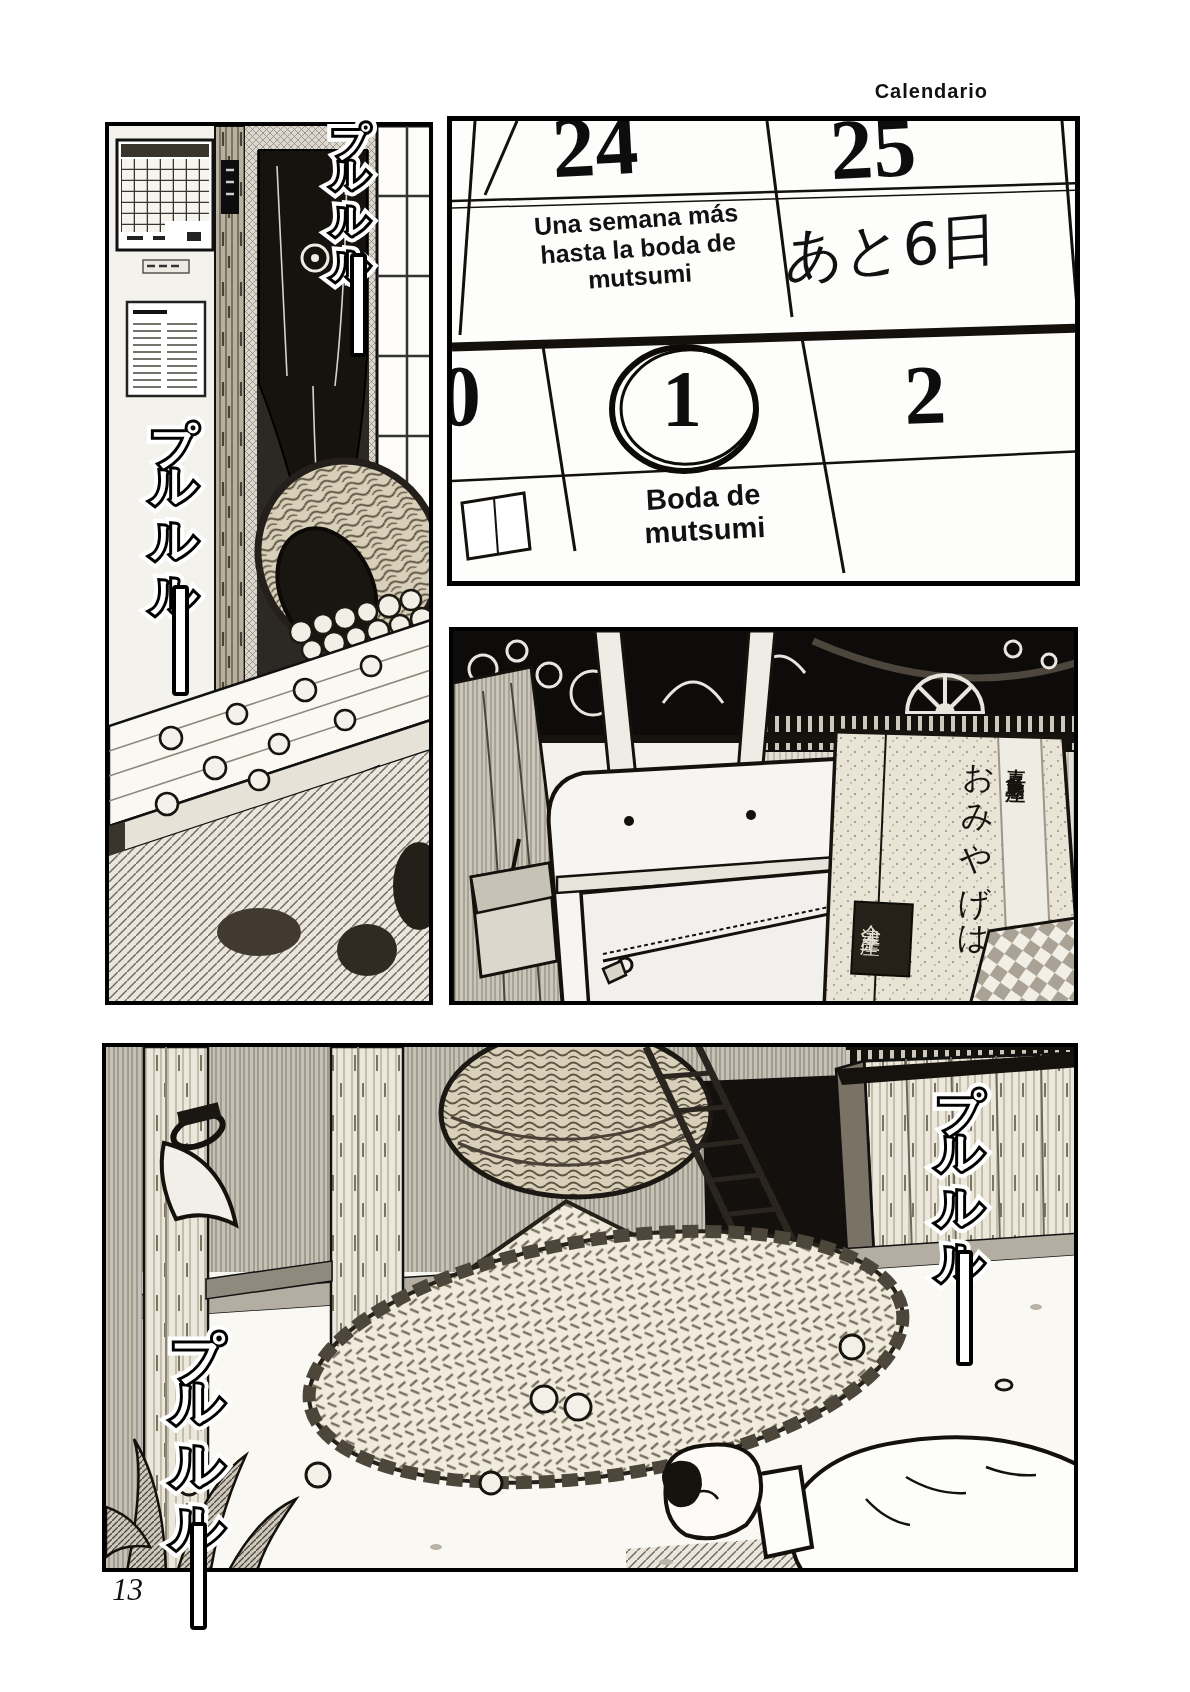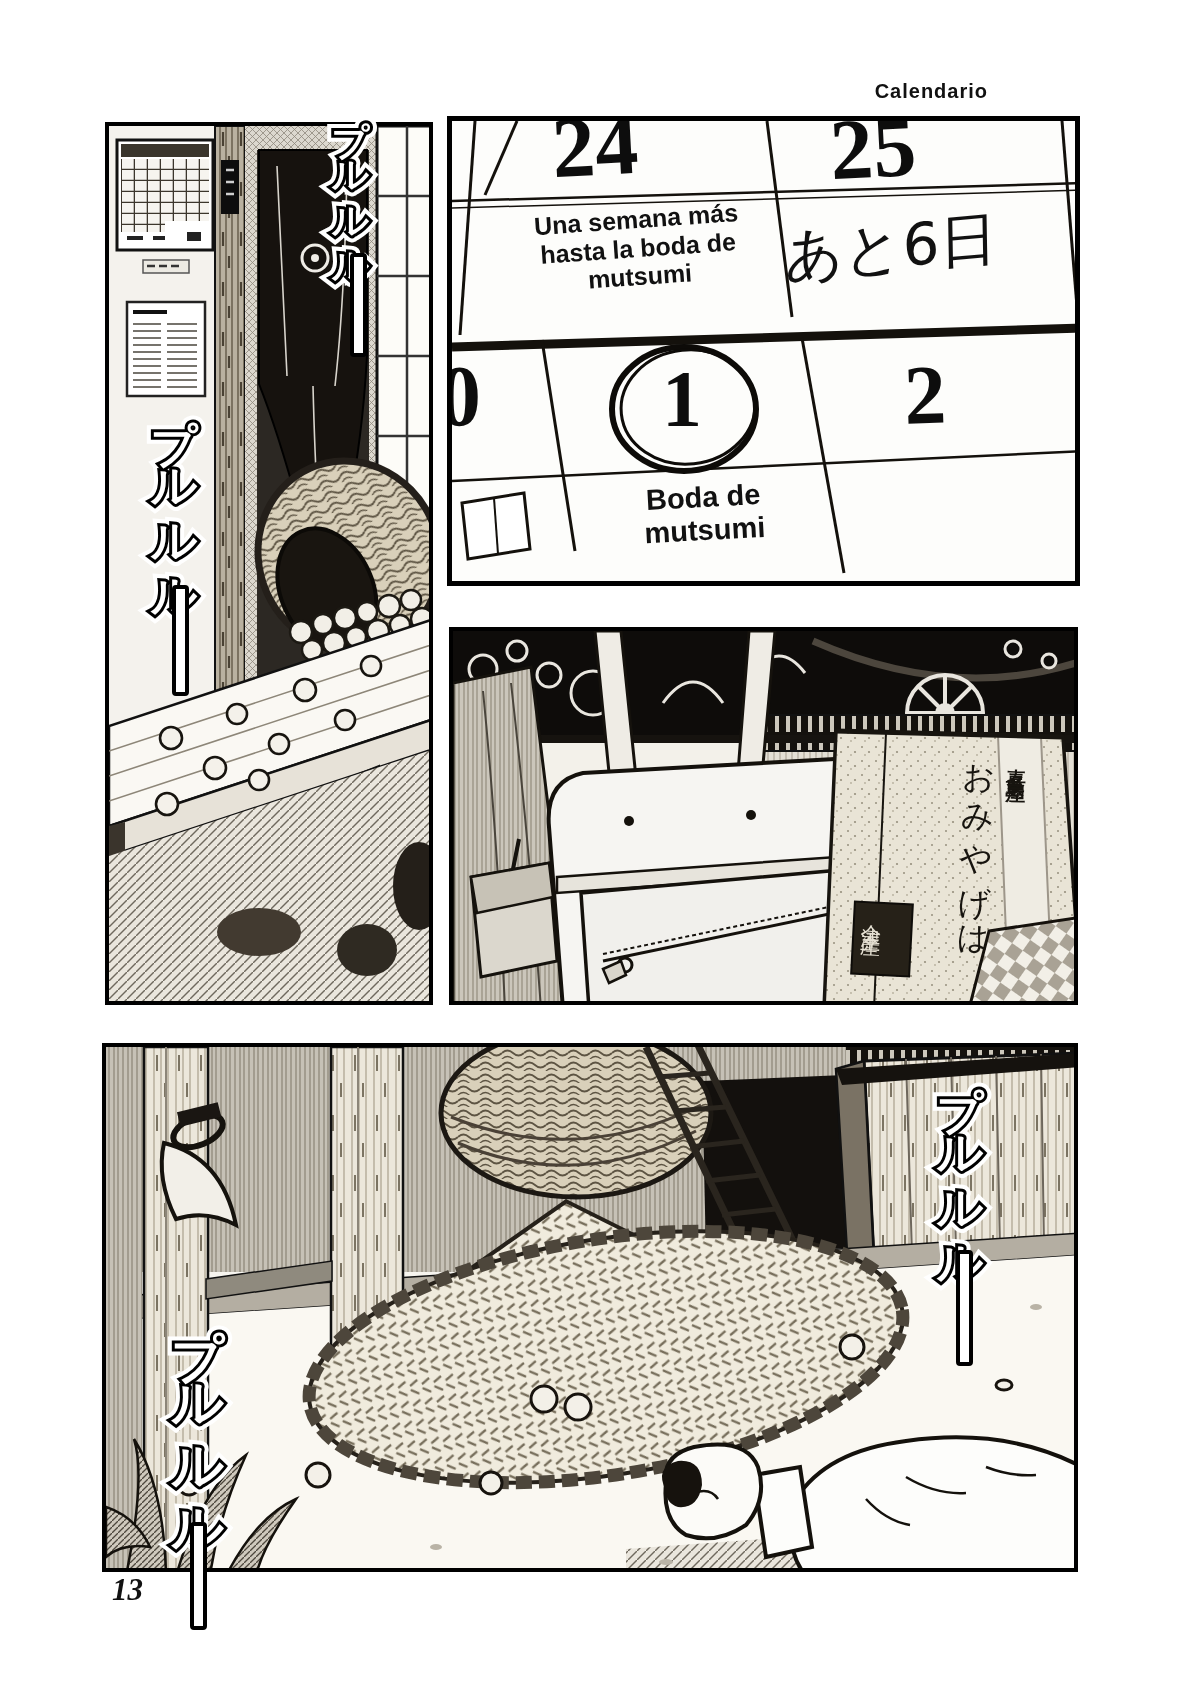--- a/index.html
+++ b/index.html
@@ -2,21 +2,21 @@
 <html><head>
 <meta charset="utf-8">
 <style>
   html,body{margin:0;padding:0;background:#ffffff;}
   #page{position:relative;width:1190px;height:1692px;background:#ffffff;overflow:hidden;
         font-family:"Liberation Sans", sans-serif;color:#111;}
   .panel{position:absolute;box-sizing:border-box;border:4px solid #000;background:#fff;overflow:hidden;}
   .panel svg{position:absolute;left:0;top:0;}
   
   .header-label{position:absolute;top:80px;right:202px;font-size:20px;font-weight:bold;letter-spacing:1px;}
-  .page-number{position:absolute;left:112px;top:1572px;font-size:31px;font-weight:bold;font-style:italic;
+  .page-number{position:absolute;left:112px;top:1572px;font-size:31px;font-weight:normal;font-style:italic;
                font-family:"Liberation Serif", serif;}
   
   .cal-num{position:absolute;font-family:"Liberation Serif", serif;font-weight:600;color:#0d0d0d;line-height:1;}
   .cal-note{position:absolute;left:58px;top:84px;width:256px;text-align:center;font-weight:bold;
             font-size:25px;line-height:1.14;transform:rotate(-4deg);}
   .cal-hand{position:absolute;left:332px;top:88px;font-size:58px;font-weight:400;
             transform:rotate(-5deg) skewX(-4deg);font-family:"DejaVu Sans", sans-serif;}
   .cal-event{position:absolute;left:142px;top:360px;width:220px;text-align:center;font-weight:bold;
              font-size:29px;line-height:1.15;transform:rotate(-3deg);}
   

